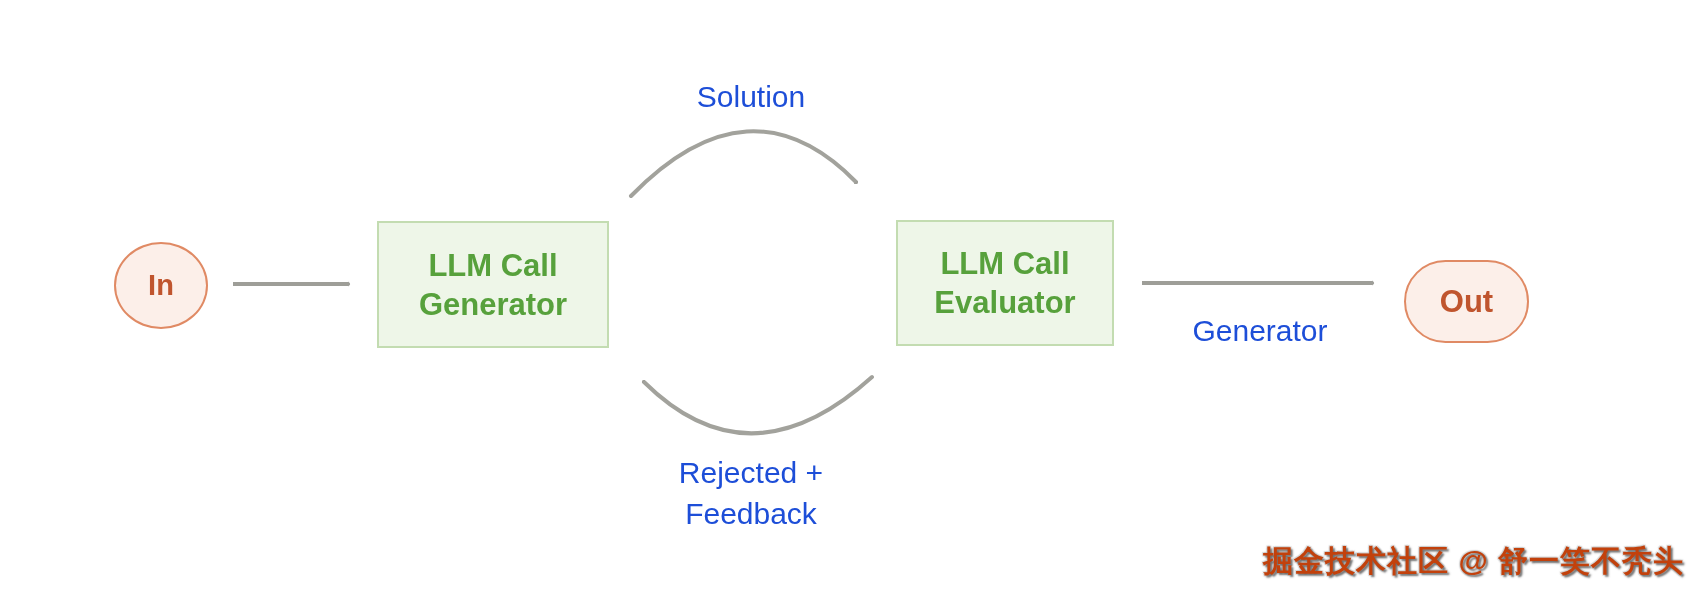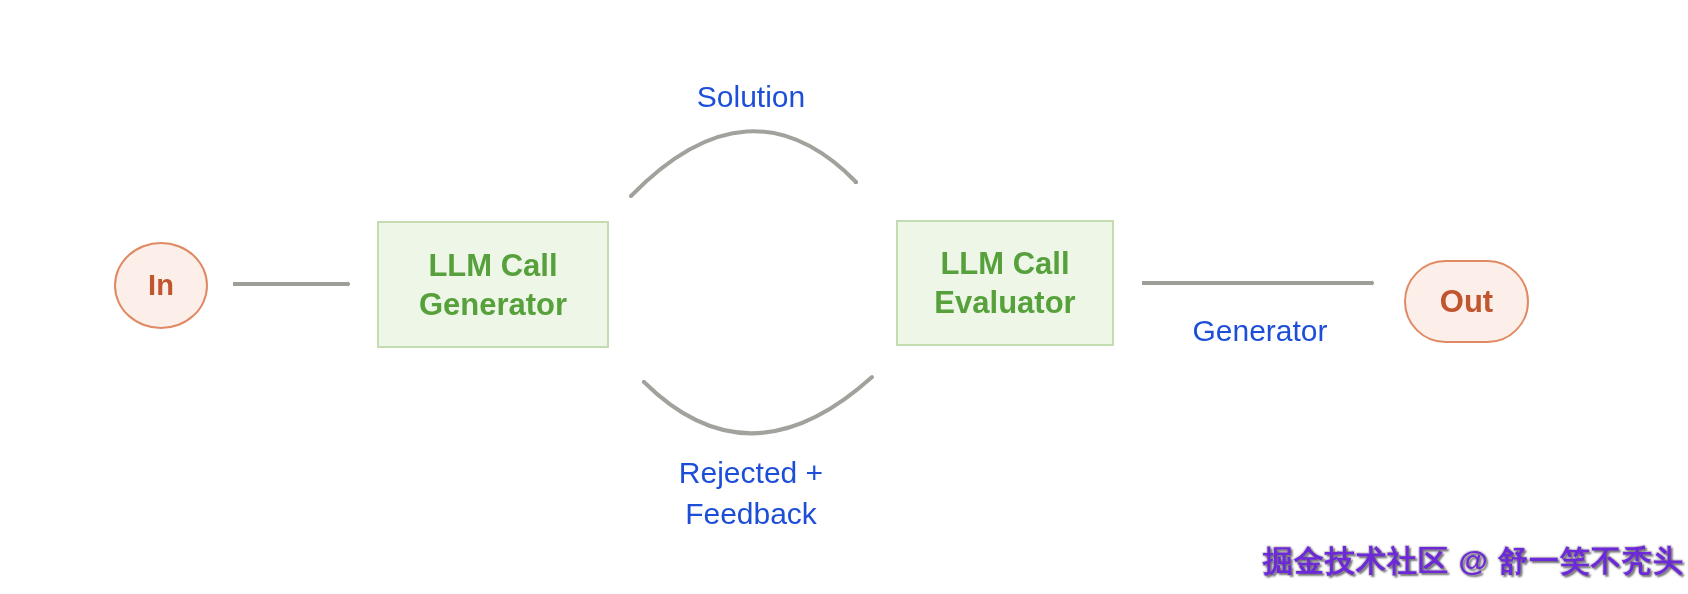--- a/index.html
+++ b/index.html
@@ -83,21 +83,21 @@
   }
   .label-rejected {
     left: 601px; top: 452px;
     width: 300px;
   }
   .watermark {
     position: absolute;
     right: 4px; top: 541px;
     font-size: 30px;
     font-weight: bold;
-    color: #6d28d9;
+    color: #c2410c;
     letter-spacing: 1px;
     text-shadow:
       2px 2px 2px rgba(90, 90, 90, 0.85),
       -1px -1px 1px rgba(190, 190, 190, 0.6),
       1px -1px 1px rgba(170, 170, 170, 0.4),
       -1px 1px 1px rgba(170, 170, 170, 0.4);
     white-space: nowrap;
     text-align: center;
   }
 </style>

